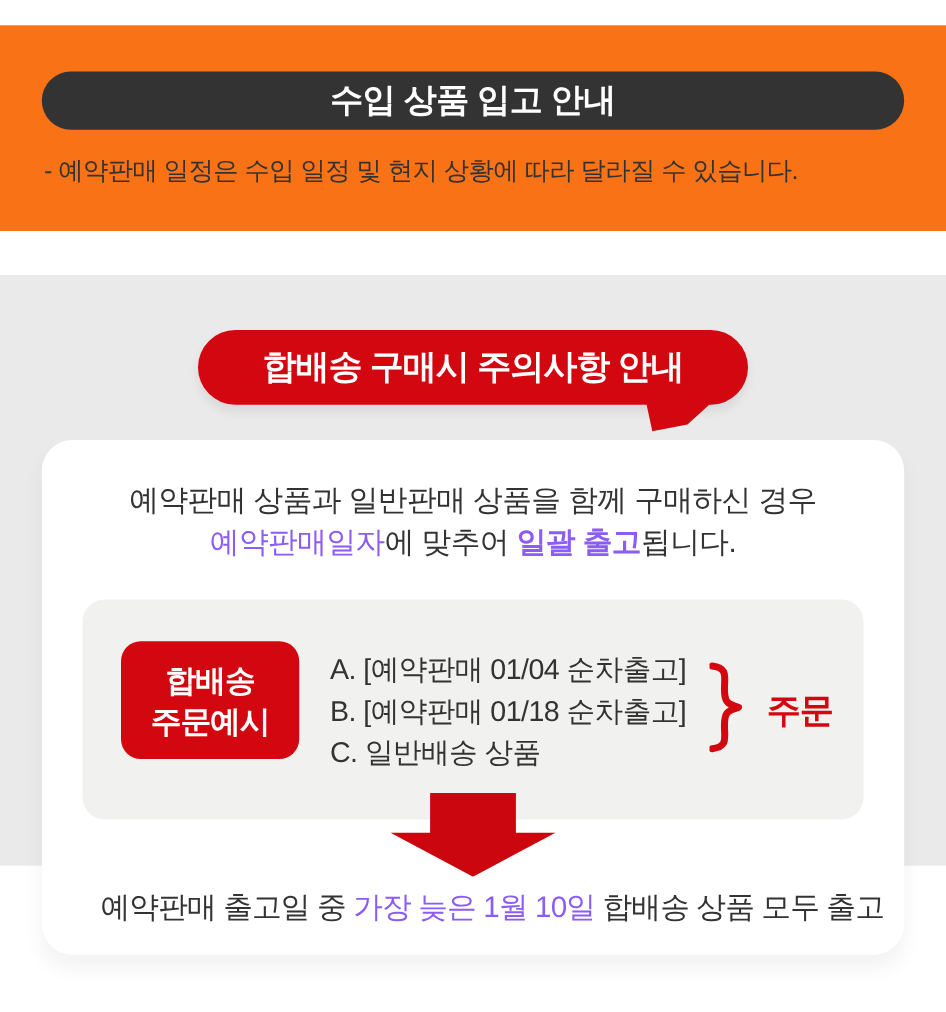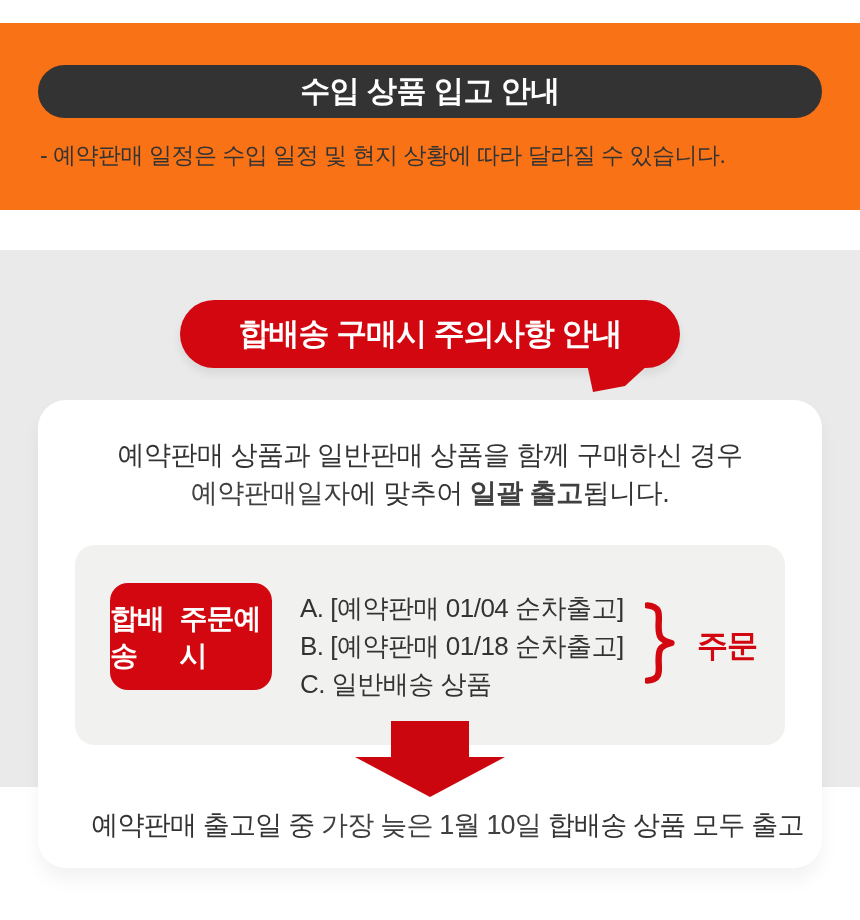--- a/index.html
+++ b/index.html
@@ -85,38 +85,38 @@
   }
   .intro {
     position: absolute;
     left: 0; right: 0; top: 36px;
     text-align: center;
     font-size: 27px;
     line-height: 38px;
     color: #333333;
     letter-spacing: -0.5px;
   }
-  .red-text { color: #404040; }
+  .red-text { color: #8b5cf6; }
   .bold { font-weight: bold; }
 
   
   .example-box {
     position: absolute;
     left: 37px; top: 145px;
     width: 710px; height: 200px;
     background: #f1f1ef;
     border-radius: 20px;
   }
   .example-badge {
     position: absolute;
     left: 35px; top: 38px;
     width: 162px; height: 107px;
     background: #d2070f;
     border-radius: 18px;
-    display: flex; flex-direction: row;
+    display: flex; flex-direction: column;
     align-items: center; justify-content: center;
     color: #ffffff;
     font-size: 28px;
     font-weight: bold;
     line-height: 37px;
     letter-spacing: -1px;
   }
   .example-list {
     position: absolute;
     left: 225px; top: 44px;

